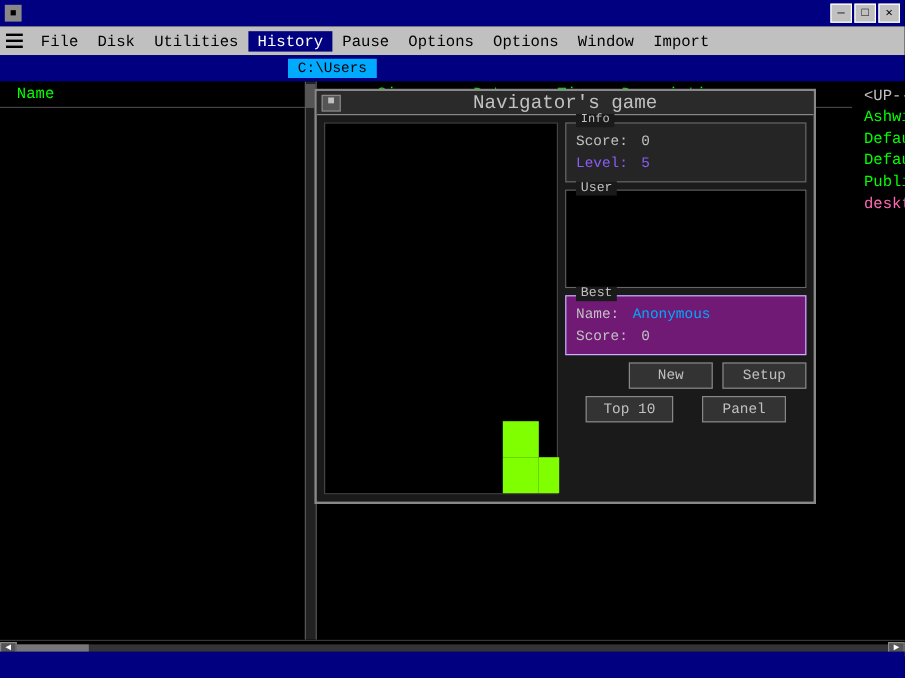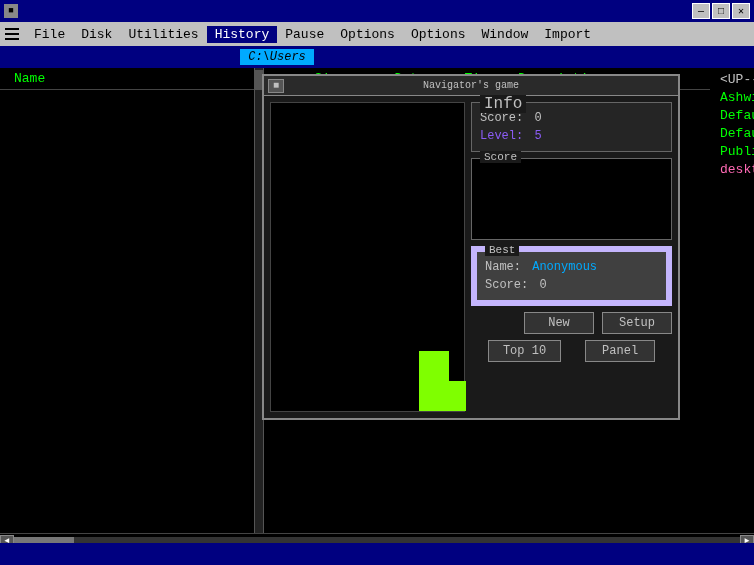--- a/index.html
+++ b/index.html
@@ -288,21 +288,21 @@
   <div class="menu-item active">History</div>
   <div class="menu-item">Pause</div>
   <div class="menu-item">Options</div>
   <div class="menu-item">Options</div>
   <div class="menu-item">Window</div>
   <div class="menu-item">Import</div>
 </div>
 
 <div id="path-bar">
   <span style="flex:1"></span>
-  <span id="path-highlight" style="background:#00aaff;color:#000;padding:1px 8px;font-size:12px;font-style:italic;">C:\Users</span>
+  <span id="path-highlight" style="background:#00aaff;color:#000;padding:1px 8px;font-size:12px;">C:\Users</span>
   <span style="flex:1"></span>
 </div>
 
 <div id="main-area" style="position:relative;background:#000;height:calc(565px - 22px - 20px - 22px - 36px);width:754px;">
 
   <div id="col-headers" style="display:flex;color:#00ff00;font-size:13px;padding:2px 0;border-bottom:1px solid #444;height:22px;align-items:center;">
     <div class="col-name" style="width:290px;padding-left:14px;">Name</div>
     <div class="col-size" style="width:80px;text-align:center;">Size</div>
     <div class="col-date" style="width:80px;text-align:center;">Date</div>
     <div class="col-time" style="width:60px;text-align:center;">Time</div>
@@ -349,56 +349,56 @@
   </div>
 
   <div style="position:absolute;left:254px;top:0;width:10px;height:100%;background:#222;border-left:1px solid #555;border-right:1px solid #555;z-index:2;">
     <div style="width:8px;height:20px;background:#555;margin:2px auto;"></div>
   </div>
 
   <div id="game-window" style="position:absolute;top:6px;left:262px;width:418px;background:#1a1a1a;border:2px solid #888;z-index:10;">
 
     <div id="game-titlebar" style="background:#2a2a2a;color:#c0c0c0;display:flex;align-items:center;justify-content:space-between;height:20px;padding:0 4px;font-size:12px;border-bottom:1px solid #888;">
       <div style="width:16px;height:14px;background:#555;border:1px solid #888;display:flex;align-items:center;justify-content:center;font-size:10px;cursor:pointer;">■</div>
-      <div id="game-titlebar-title" style="flex:1;text-align:center;color:#c0c0c0;font-size:10px;">Navigator's game</div>
+      <div id="game-titlebar-title" style="flex:1;text-align:center;color:#c0c0c0;font-size:16px;">Navigator's game</div>
       <div style="width:16px;"></div>
     </div>
 
     <div id="game-body" style="display:flex;padding:6px;gap:6px;">
 
       <div id="game-board" style="width:195px;height:310px;background:#000;border:1px solid #444;position:relative;flex-shrink:0;">
 
         <svg width="195" height="310" style="position:absolute;top:0;left:0;">
 
           <rect x="148" y="248" width="30" height="30" fill="#7fff00"></rect>
           <rect x="148" y="278" width="30" height="30" fill="#7fff00"></rect>
           <rect x="178" y="278" width="30" height="30" fill="#7fff00"></rect>
         </svg>
       </div>
 
       <div id="game-right" style="flex:1;display:flex;flex-direction:column;gap:6px;">
 
         <div id="info-box" style="border:1px solid #666;padding:6px 8px;position:relative;background:#252525;">
-          <div id="info-box-label" style="position:absolute;top:-8px;left:8px;background:#1a1a1a;padding:0 4px;font-size:16px;color:#c0c0c0;">Info</div>
+          <div id="info-box-label" style="position:absolute;top:-8px;left:8px;background:#1a1a1a;padding:0 4px;font-size:10px;color:#c0c0c0;">Info</div>
           <div class="info-row" style="color:#c0c0c0;font-size:12px;line-height:18px;">
             <span>Score:</span>
             <span style="margin-left:4px;">0</span>
           </div>
           <div class="info-row" style="color:#8b5cf6;font-size:12px;line-height:18px;">
             <span>Level:</span>
             <span style="margin-left:4px;">5</span>
           </div>
         </div>
 
         <div id="next-box" style="border:1px solid #666;position:relative;">
-          <div id="next-box-label" style="position:absolute;top:-8px;left:8px;background:#1a1a1a;padding:0 4px;font-size:11px;color:#c0c0c0;z-index:1;">Score</div>
+          <div id="next-box-label" style="position:absolute;top:-8px;left:8px;background:#1a1a1a;padding:0 4px;font-size:11px;color:#c0c0c0;z-index:1;">User</div>
           <div id="next-preview" style="width:100%;height:80px;background:#000;"></div>
         </div>
 
-        <div id="best-box" style="border:6px solid #c4b5fd;padding:6px 8px;position:relative;background:#404040;">
+        <div id="best-box" style="border:1px solid #c4b5fd;padding:6px 8px;position:relative;background:#701a75;">
           <div id="best-box-label" style="position:absolute;top:-8px;left:8px;background:#1a1a1a;padding:0 4px;font-size:11px;color:#c0c0c0;">Best</div>
           <div class="best-row" style="color:#c0c0c0;font-size:12px;line-height:18px;">
             <span>Name:</span>
             <span class="best-name" style="color:#00aaff;margin-left:4px;">Anonymous</span>
           </div>
           <div class="best-row" style="color:#c0c0c0;font-size:12px;line-height:18px;">
             <span>Score:</span>
             <span style="margin-left:4px;">0</span>
           </div>
         </div>

